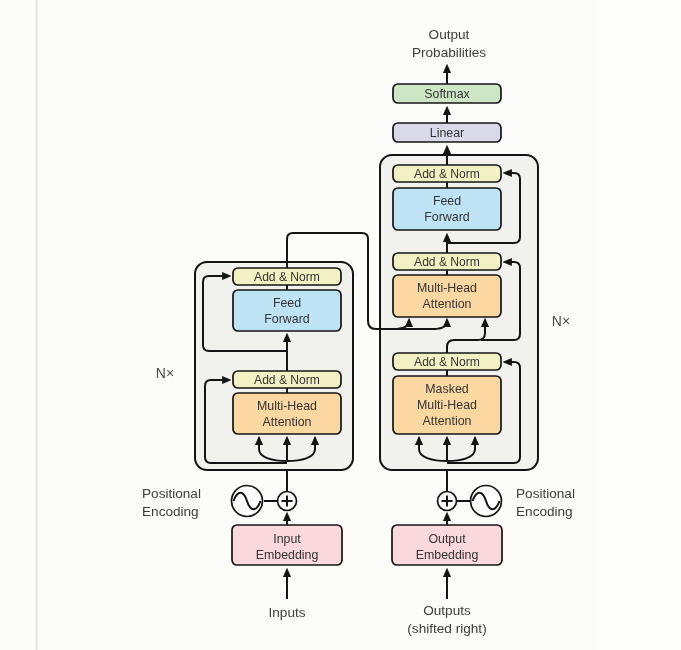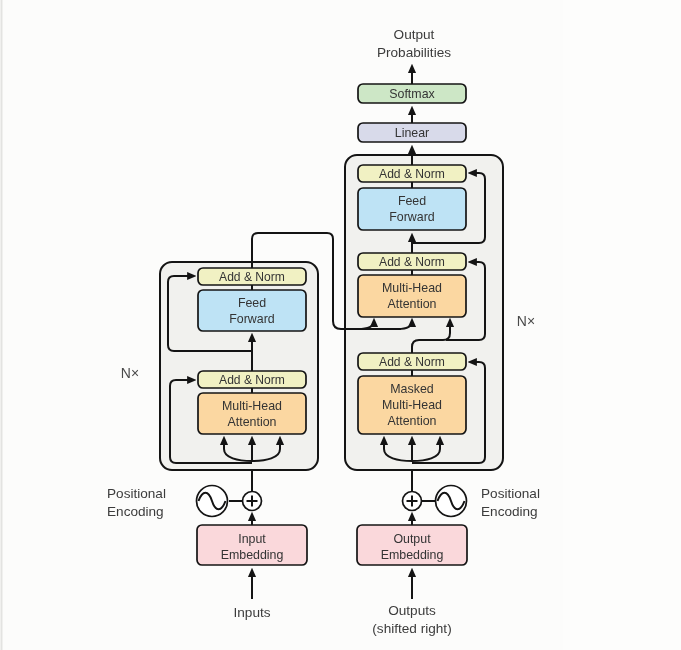--- a/index.html
+++ b/index.html
@@ -2,20 +2,21 @@
 <html><head>
 <meta charset="utf-8">
 <style>
   html, body { margin: 0; padding: 0; background: #fdfdfc; }
   .page {
     position: relative;
     width: 563px; height: 650px;
     background: #fcfcfb;
     overflow: hidden;
     font-family: "Liberation Sans", sans-serif;
+    padding-left: 35px;
   }
   svg text {
     font-family: "Liberation Sans", sans-serif;
     fill: #343434;
   }
   .boxlabel   { font-size: 12.4px; }
   .smalllabel { font-size: 12.1px; }
   .outlabel   { font-size: 13.6px; fill: #3c3c3c; }
   .nlabel     { font-size: 14px; fill: #4a4a4a; }
   .wire   { fill: none; stroke: #141414; stroke-width: 2; }

